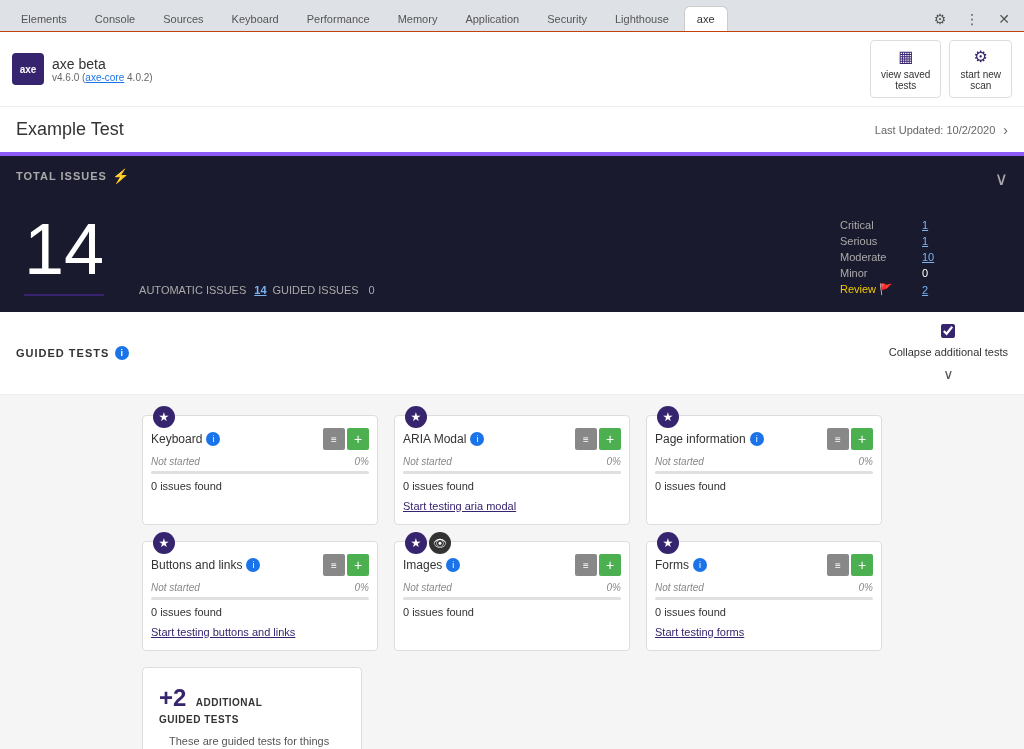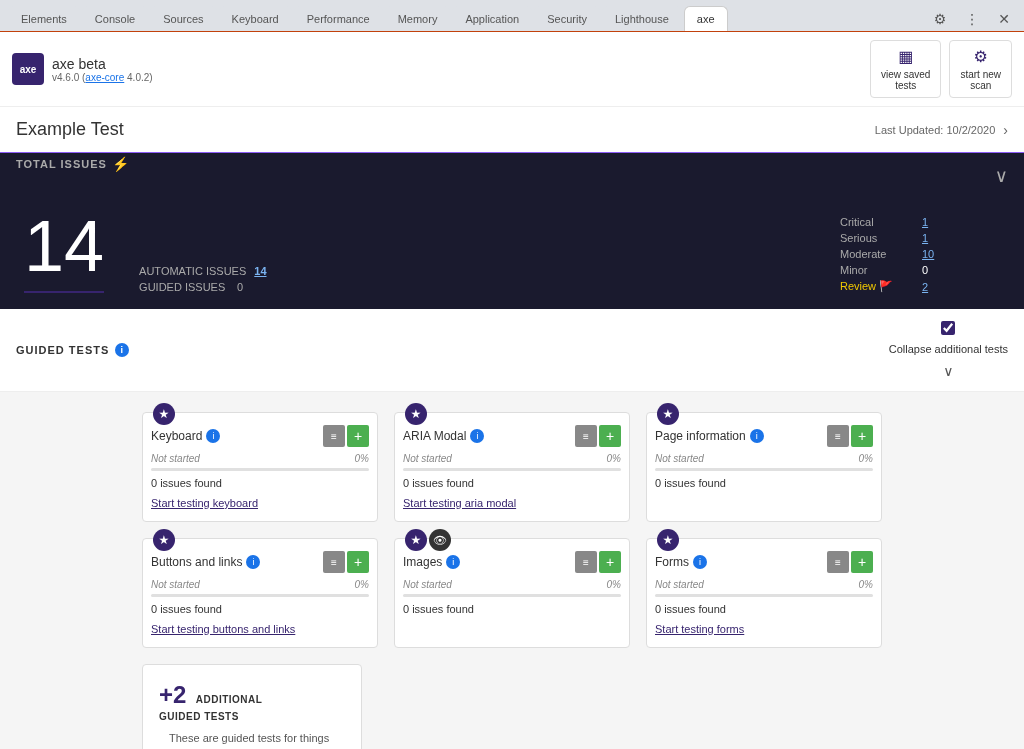--- a/index.html
+++ b/index.html
@@ -22,28 +22,28 @@
     .axe-logo-icon { width: 32px; height: 32px; background: #37246e; border-radius: 4px; display: flex; align-items: center; justify-content: center; color: white; font-weight: bold; font-size: 11px; }
     .axe-logo-text { }
     .axe-title { font-size: 14px; font-weight: 400; color: #333; }
     .axe-subtitle { font-size: 10px; color: #666; }
     .axe-subtitle a { color: #1a73e8; text-decoration: underline; cursor: pointer; }
     .axe-toolbar-right { margin-left: auto; display: flex; gap: 8px; }
     .axe-toolbar-btn { display: flex; flex-direction: column; align-items: center; padding: 6px 10px; border: 1px solid #ddd; border-radius: 4px; cursor: pointer; font-size: 10px; color: #333; background: #fff; gap: 3px; }
     .axe-toolbar-btn-icon { font-size: 16px; color: #37246e; }
 
     
-    .page-header { display: flex; align-items: center; padding: 12px 16px; background: #fff; border-bottom: 1px solid #8b5cf6; }
+    .page-header { display: flex; align-items: center; padding: 12px 16px; background: #fff; border-bottom: 4px solid #8b5cf6; }
     .page-title { font-size: 18px; font-weight: 400; color: #333; }
     .page-header-right { margin-left: auto; display: flex; align-items: center; gap: 8px; font-size: 11px; color: #666; }
     .page-header-chevron { color: #666; font-size: 14px; cursor: pointer; }
-    .total-issues-header { font-size: 11px; font-weight: 600; letter-spacing: 1px; color: #aaa; display: flex; align-items: center; gap: 6px; position: absolute; top: 3px; left: 16px; }
+    .total-issues-header { font-size: 11px; font-weight: 600; letter-spacing: 1px; color: #aaa; display: flex; align-items: center; gap: 6px; position: absolute; top: 12px; left: 16px; }
     .lightning-icon { color: #f0c800; font-size: 14px; }
     .issues-number { font-size: 72px; font-weight: 300; color: white; margin-top: 16px; border-bottom: 2px solid #37246e; padding-bottom: 4px; }
-    .issues-breakdown { display: flex; flex-direction: column; gap: 4px; margin-top: 16px; }
+    .issues-breakdown { display: flex; flex-direction: row; gap: 4px; margin-top: 16px; text-align: center; }
     .issue-row { display: flex; align-items: center; gap: 8px; font-size: 11px; }
     .issue-label { color: #aaa; min-width: 90px; }
     .issue-link { color: #7ab3f0; text-decoration: underline; cursor: pointer; font-weight: 600; }
     .issue-value-zero { color: #aaa; }
     .collapse-btn { position: absolute; top: 12px; right: 16px; color: #aaa; cursor: pointer; font-size: 18px; }
     .severity-section { display: flex; flex-direction: column; gap: 4px; margin-top: 16px; margin-left: auto; }
     .severity-row { display: flex; align-items: center; gap: 12px; font-size: 11px; min-width: 160px; }
     .severity-label { color: #aaa; min-width: 70px; }
     .severity-value { color: white; min-width: 20px; cursor: pointer; }
     .severity-value.link { color: #7ab3f0; text-decoration: underline; }
@@ -222,21 +222,20 @@
         </div>
       </div>
       <div class="card-status">
         <span><em>Not started</em></span>
         <span>0%</span>
       </div>
       <div class="card-progress">
         <div class="card-progress-bar" style="width:0%"></div>
       </div>
       <div class="card-issues">0 issues found</div>
-      <a class="card-link">Start testing keyboard</a>
     </div>
         <div class="test-card">
       <div class="card-star-badge">★</div>
       <div class="card-header">
         <div class="card-title">
           ARIA Modal
           <span class="info-icon">i</span>
         </div>
         <div class="card-controls">
           <div class="card-menu-btn">≡</div>

